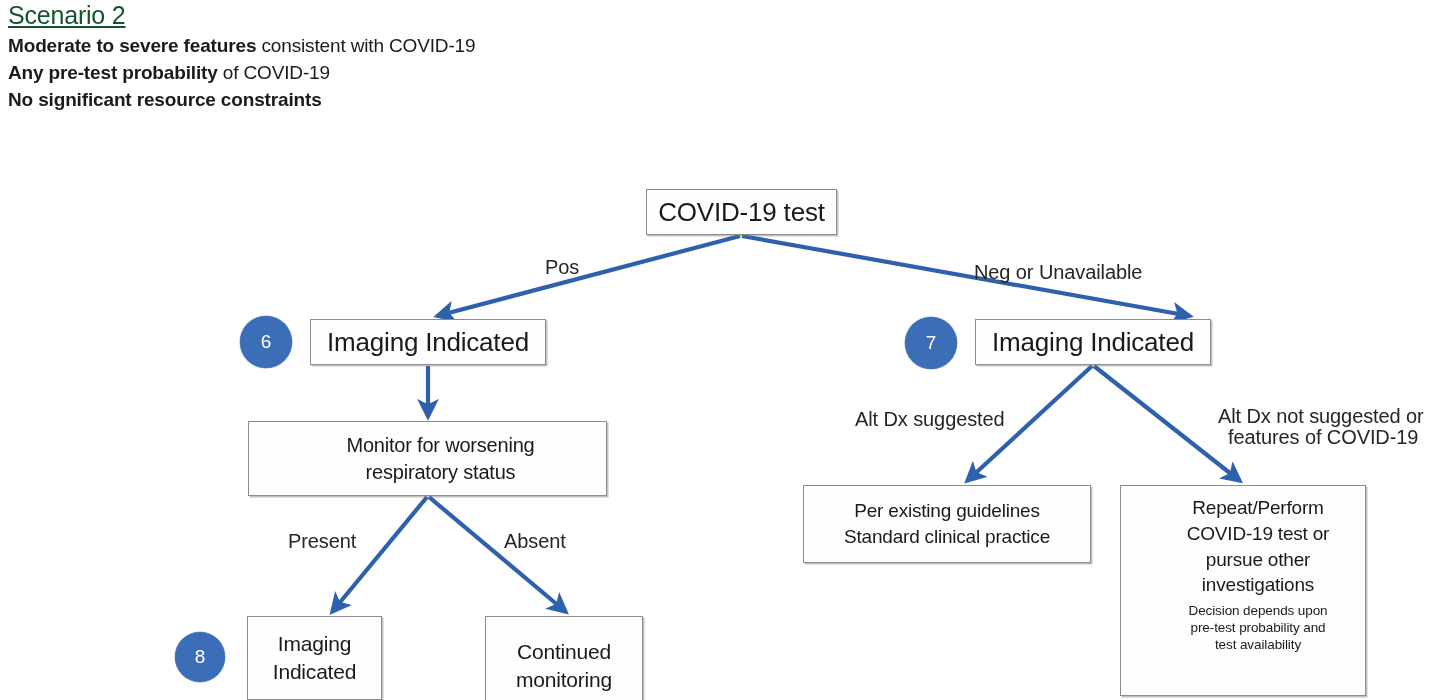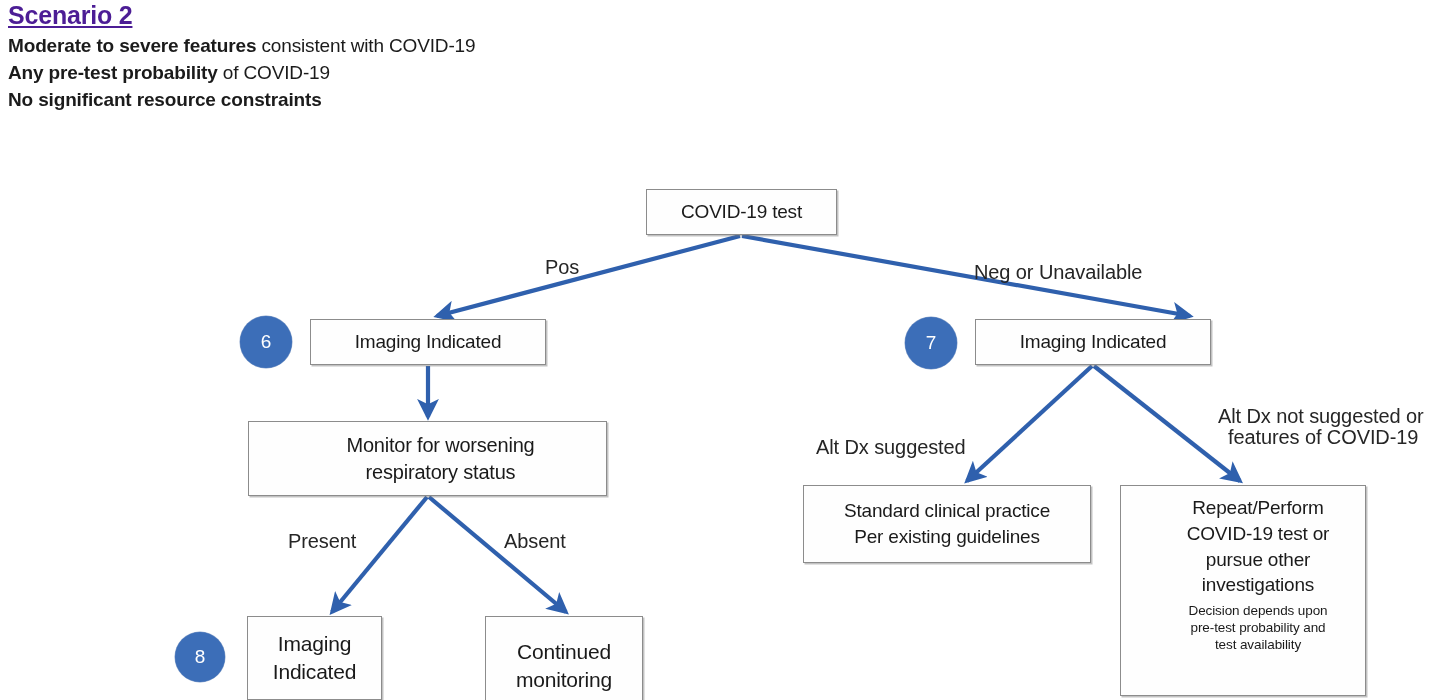--- a/index.html
+++ b/index.html
@@ -18,28 +18,28 @@
 
   
   #header {
     position: absolute;
     left: 8px;
     top: 2px;
     width: 900px;
   }
   #scenario-title {
     font-size: 25px;
-    font-weight: bold;
+    font-weight: normal;
     line-height: 1.08;
     letter-spacing: -0.2px;
     text-decoration: underline;
     text-underline-offset: 2px;
     margin: 0 0 3px 0;
     display: inline-block;
-    color: #4c1d95;
+    color: #14532d;
   }
   .hdr-line {
     font-size: 19px;
     line-height: 1.43;
     color: #1b1b1b;
     white-space: nowrap;
     letter-spacing: -0.15px;
   }
   .hdr-line b { font-weight: bold; }
 
@@ -71,21 +71,21 @@
     align-items: center;
     justify-content: center;
     text-align: center;
     color: #1a1a1a;
   }
   .node .ln {
     display: block;
     white-space: nowrap;
   }
 
-  .n-root { font-size: 19px; letter-spacing: -0.2px; }
+  .n-root { font-size: 26px; letter-spacing: -0.2px; }
   .n-mid  { font-size: 20px; line-height: 1.32; letter-spacing: -0.2px; padding-left: 26px; }
   .n-leaf { font-size: 21px; line-height: 1.34; letter-spacing: -0.2px; }
   .n-small { font-size: 19px; line-height: 1.36; letter-spacing: -0.2px; }
 
   .fineprint {
     font-size: 13.5px;
     line-height: 1.26;
     margin-top: 4px;
     letter-spacing: -0.1px;
   }
@@ -179,35 +179,35 @@
   </div>
 
   <div class="badge" style="left:905px; top:317px; width:52px; height:52px;">
     <span>7</span>
   </div>
   <div class="node n-root" style="left:975px; top:319px; width:236px; height:46px;">
     <span class="ln">Imaging Indicated</span>
   </div>
 
   <div class="node n-small" style="left:803px; top:485px; width:288px; height:78px;">
+    <span class="ln">Per existing guidelines</span>
     <span class="ln">Standard clinical practice</span>
-    <span class="ln">Per existing guidelines</span>
   </div>
 
   <div class="node n-small" style="left:1120px; top:485px; width:246px; height:211px; justify-content:flex-start; padding-top:9px;padding-left:30px;">
     <span class="ln">Repeat/Perform</span>
     <span class="ln">COVID-19 test or</span>
     <span class="ln">pursue other</span>
     <span class="ln">investigations</span>
     <span class="ln fineprint">Decision depends upon</span>
     <span class="ln fineprint" style="margin-top:0;">pre-test probability and</span>
     <span class="ln fineprint" style="margin-top:0;">test availability</span>
   </div>
 
   <div class="elabel" style="left:545px; top:255px;">Pos</div>
   <div class="elabel" style="left:974px; top:260px;">Neg or Unavailable</div>
   <div class="elabel" style="left:288px; top:529px;">Present</div>
   <div class="elabel" style="left:504px; top:529px;">Absent</div>
-  <div class="elabel" style="left:816px; top:407px;margin-top:28px;">Alt Dx suggested</div>
+  <div class="elabel" style="left:855px; top:407px;">Alt Dx suggested</div>
   <div class="elabel" style="left:1218px; top:404px;">Alt Dx not suggested or</div>
   <div class="elabel" style="left:1228px; top:425px;">features of COVID-19</div>
 
 </div>
 
 </body></html>

